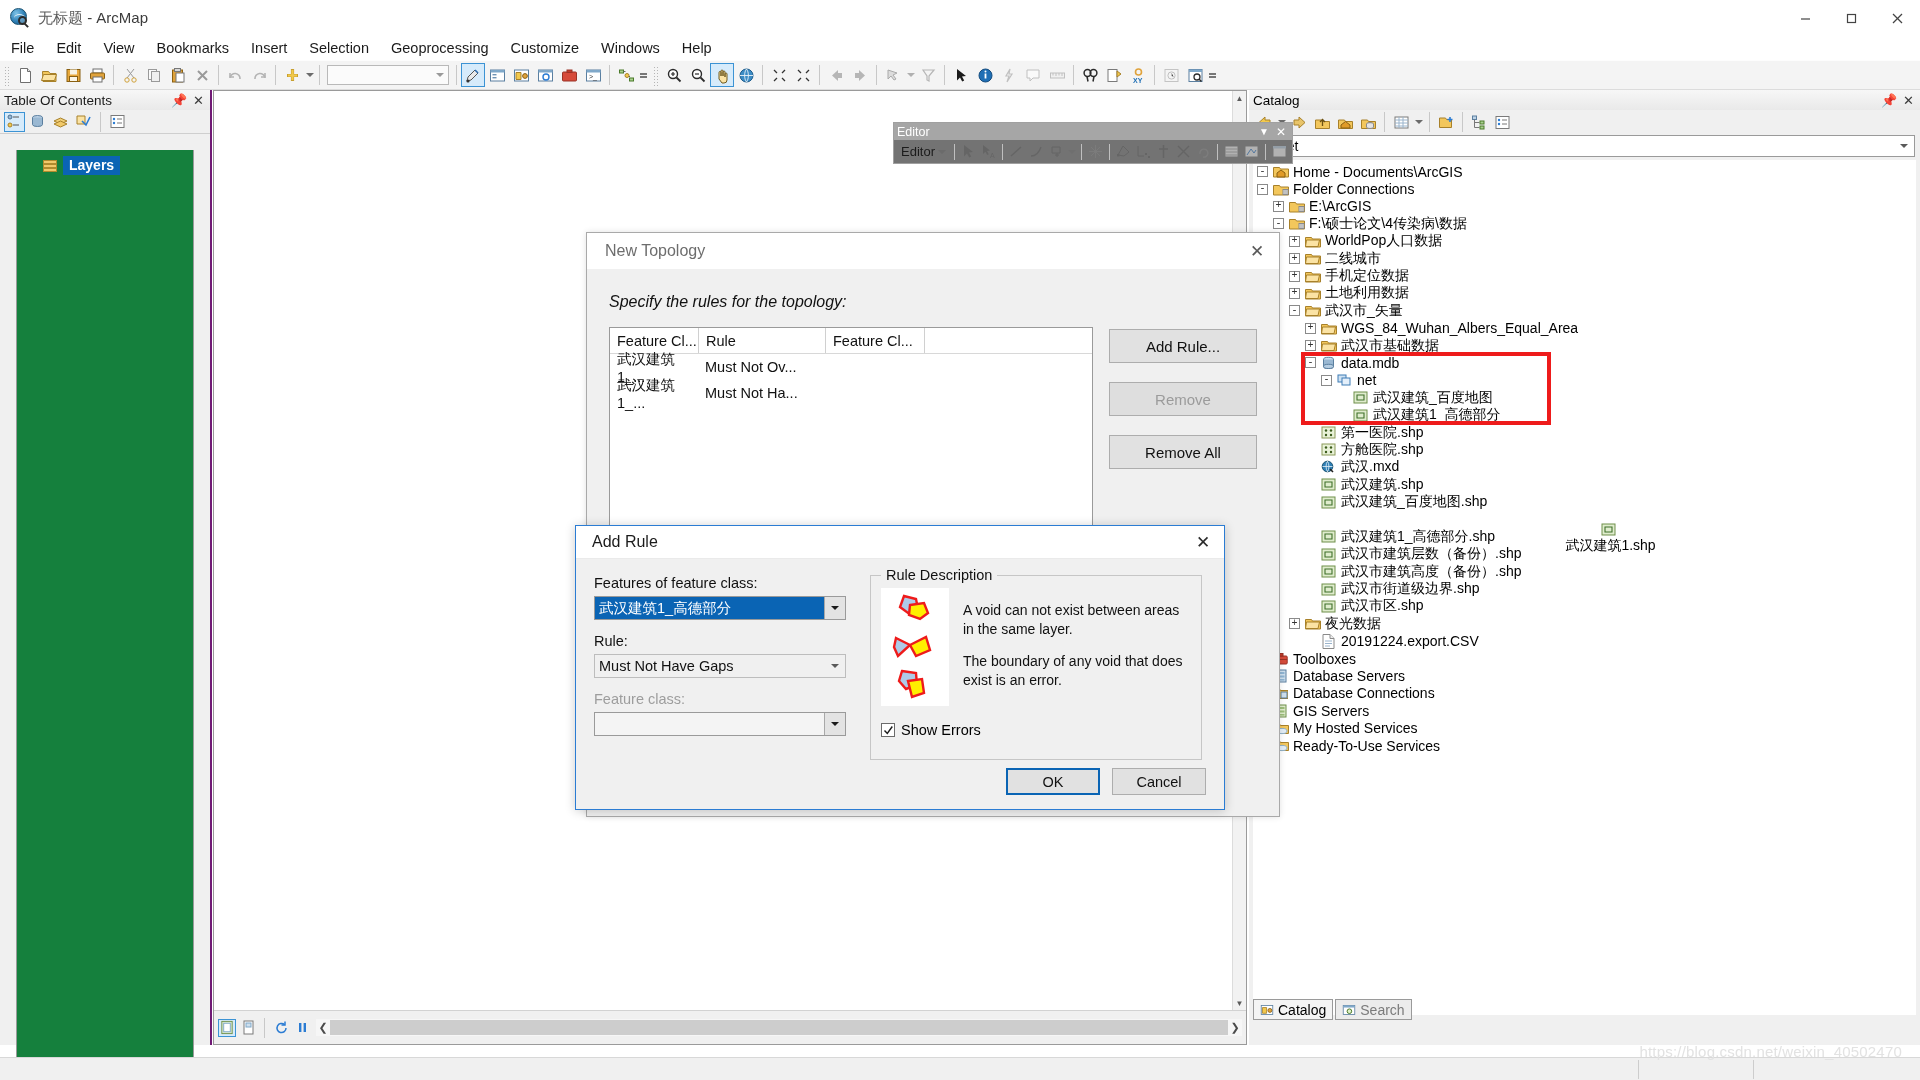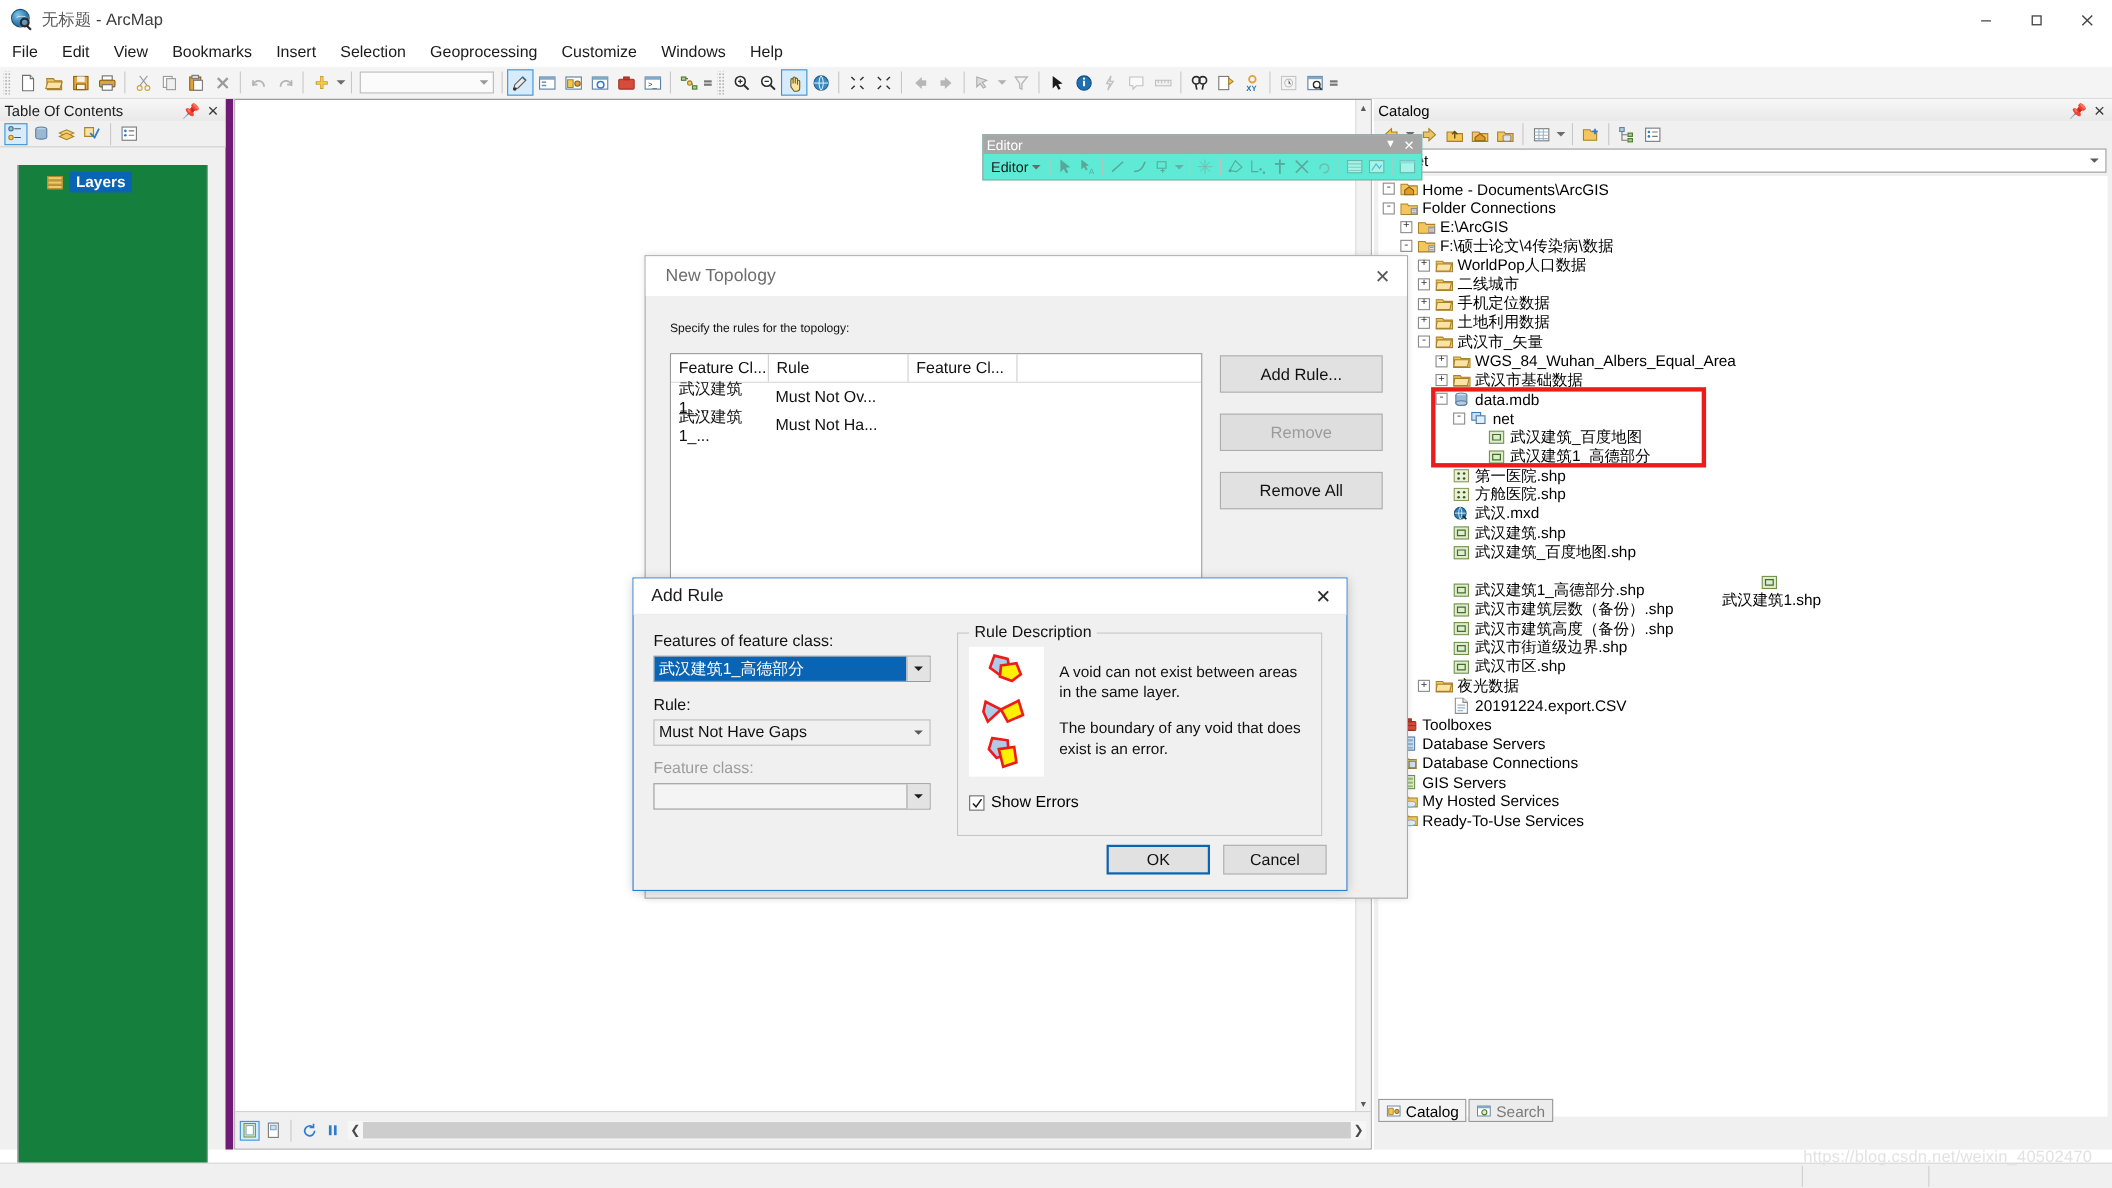--- a/index.html
+++ b/index.html
@@ -85,21 +85,21 @@
     align-items: center; justify-content: center; gap: 1px;
   }
   .tb-overflow i { display:block; width: 7px; height: 2px; background: #777; }
 
   
   .ic { width: 17px; height: 17px; display: block; }
 
   
   #toc {
     position: absolute; left: 0; top: 90px; width: 212px; height: 955px;
-    background: #f0f0f0; border-right: 7px solid #701a75;
+    background: #f0f0f0; border-right: 2px solid #701a75;
   }
   #toc-title {
     height: 20px; display: flex; align-items: center; padding: 0 4px;
     font-size: 13.5px; color: #1b1b1b;
     background: linear-gradient(to bottom,#f7f7f7,#e9e9e9);
   }
   #toc-title .sp { margin-left: auto; display: flex; gap: 6px; align-items: center; padding-right: 2px; }
   .pin-icon, .close-icon-sm { font-size: 13px; color: #3a3a3a; cursor: default; }
   #toc-tools {
     height: 24px; display: flex; align-items: center; gap: 2px; padding: 0 4px;
@@ -140,21 +140,21 @@
   #map-hscroll {
     flex: 1; height: 17px; margin: 0 4px 0 2px; display: flex; align-items: center;
     background: #f6f6f6;
   }
   #hs-left, #hs-right { width: 14px; text-align: center; color: #4a4a4a; font-size: 11px; }
   #hs-track { flex: 1; height: 15px; background: #cdcdcd; }
 
   
   #editor-bar {
     position: absolute; left: 893px; top: 122px; width: 400px; height: 42px;
-    background: #5eead4; border: 1px solid #a0a0a0; z-index: 20;
+    background: #737373; border: 1px solid #a0a0a0; z-index: 20;
   }
   #editor-caption {
     height: 17px; background: #a6a6a6; color: #ffffff; font-size: 12.5px;
     display: flex; align-items: center; padding: 0 3px;
   }
   #editor-caption .grow { margin-left: auto; display: flex; gap: 7px; align-items: center; padding-right: 3px; }
   #editor-tools { height: 23px; display: flex; align-items: center; padding: 0 3px; gap: 1px; }
   #editor-menu { font-size: 13px; color: #1b1b1b; display: flex; align-items: center; gap: 3px; padding: 0 4px; }
   .ed-btn { width: 20px; height: 19px; display:flex; align-items:center; justify-content:center; opacity: .45; }
   .ed-sep { width: 1px; height: 16px; background: #c0c0c0; margin: 0 3px; }
@@ -167,21 +167,21 @@
   }
   #topology-title {
     height: 36px; background: #ffffff; display: flex; align-items: center;
     padding: 0 0 0 18px; font-size: 16px; color: #6d6d6d;
   }
   #topology-title .x {
     margin-left: auto; width: 44px; height: 36px; display: flex;
     align-items: center; justify-content: center; color: #5a5a5a; font-size: 17px;
   }
   #topology-body { padding: 18px 22px 0 22px; }
-  #topo-instruction { font-size: 11px; color: #111; margin: 6px 0 16px 0; }
+  #topo-instruction { font-size: 16px; color: #111; margin: 6px 0 16px 0; font-style: italic; }
   #topo-content { display: flex; gap: 16px; }
   #topo-grid {
     width: 492px; height: 236px; background: #ffffff; border: 1px solid #9a9a9a;
   }
   #grid-head { display: flex; height: 26px; align-items: center; border-bottom: 1px solid #d8d8d8; }
   .gh-cell { font-size: 14.5px; padding-left: 7px; color: #111; }
   .gh-sep { width: 1px; align-self: stretch; background: #d0d0d0; }
   .grid-row { display: flex; height: 26px; align-items: center; }
   .gr-cell { font-size: 14.5px; padding-left: 7px; color: #111; }
   #topo-buttons { display: flex; flex-direction: column; gap: 19px; padding-top: 2px; }

